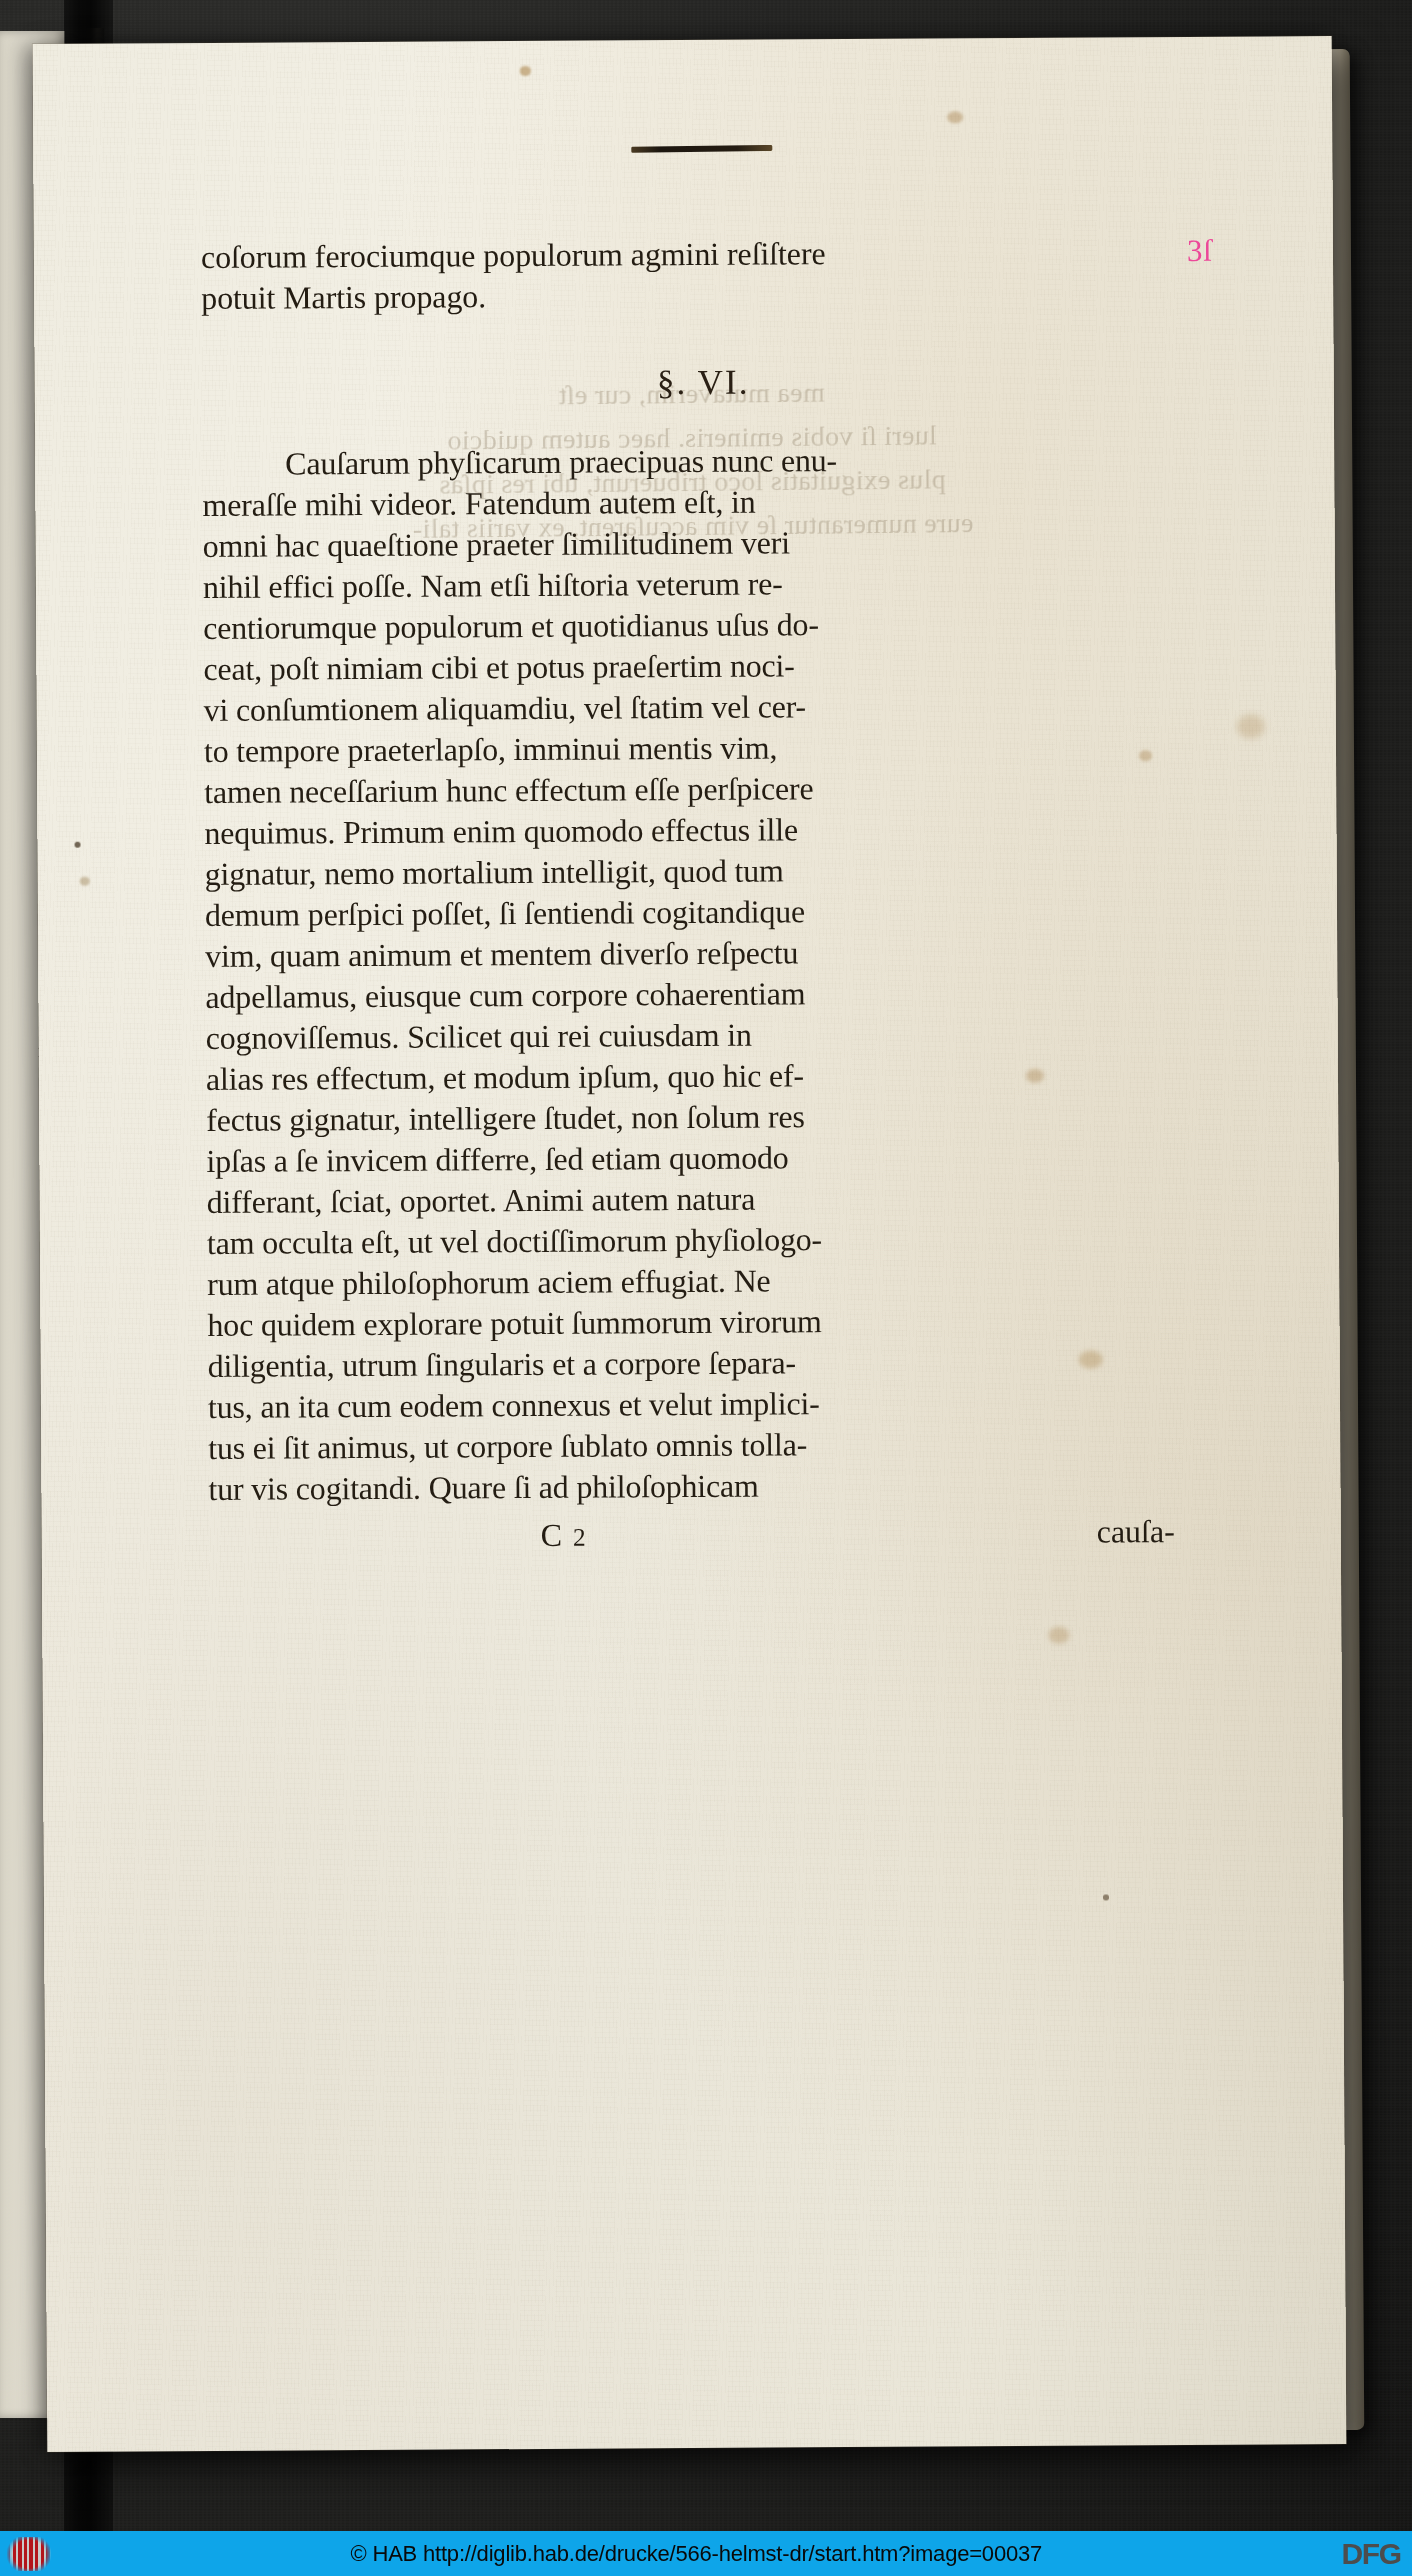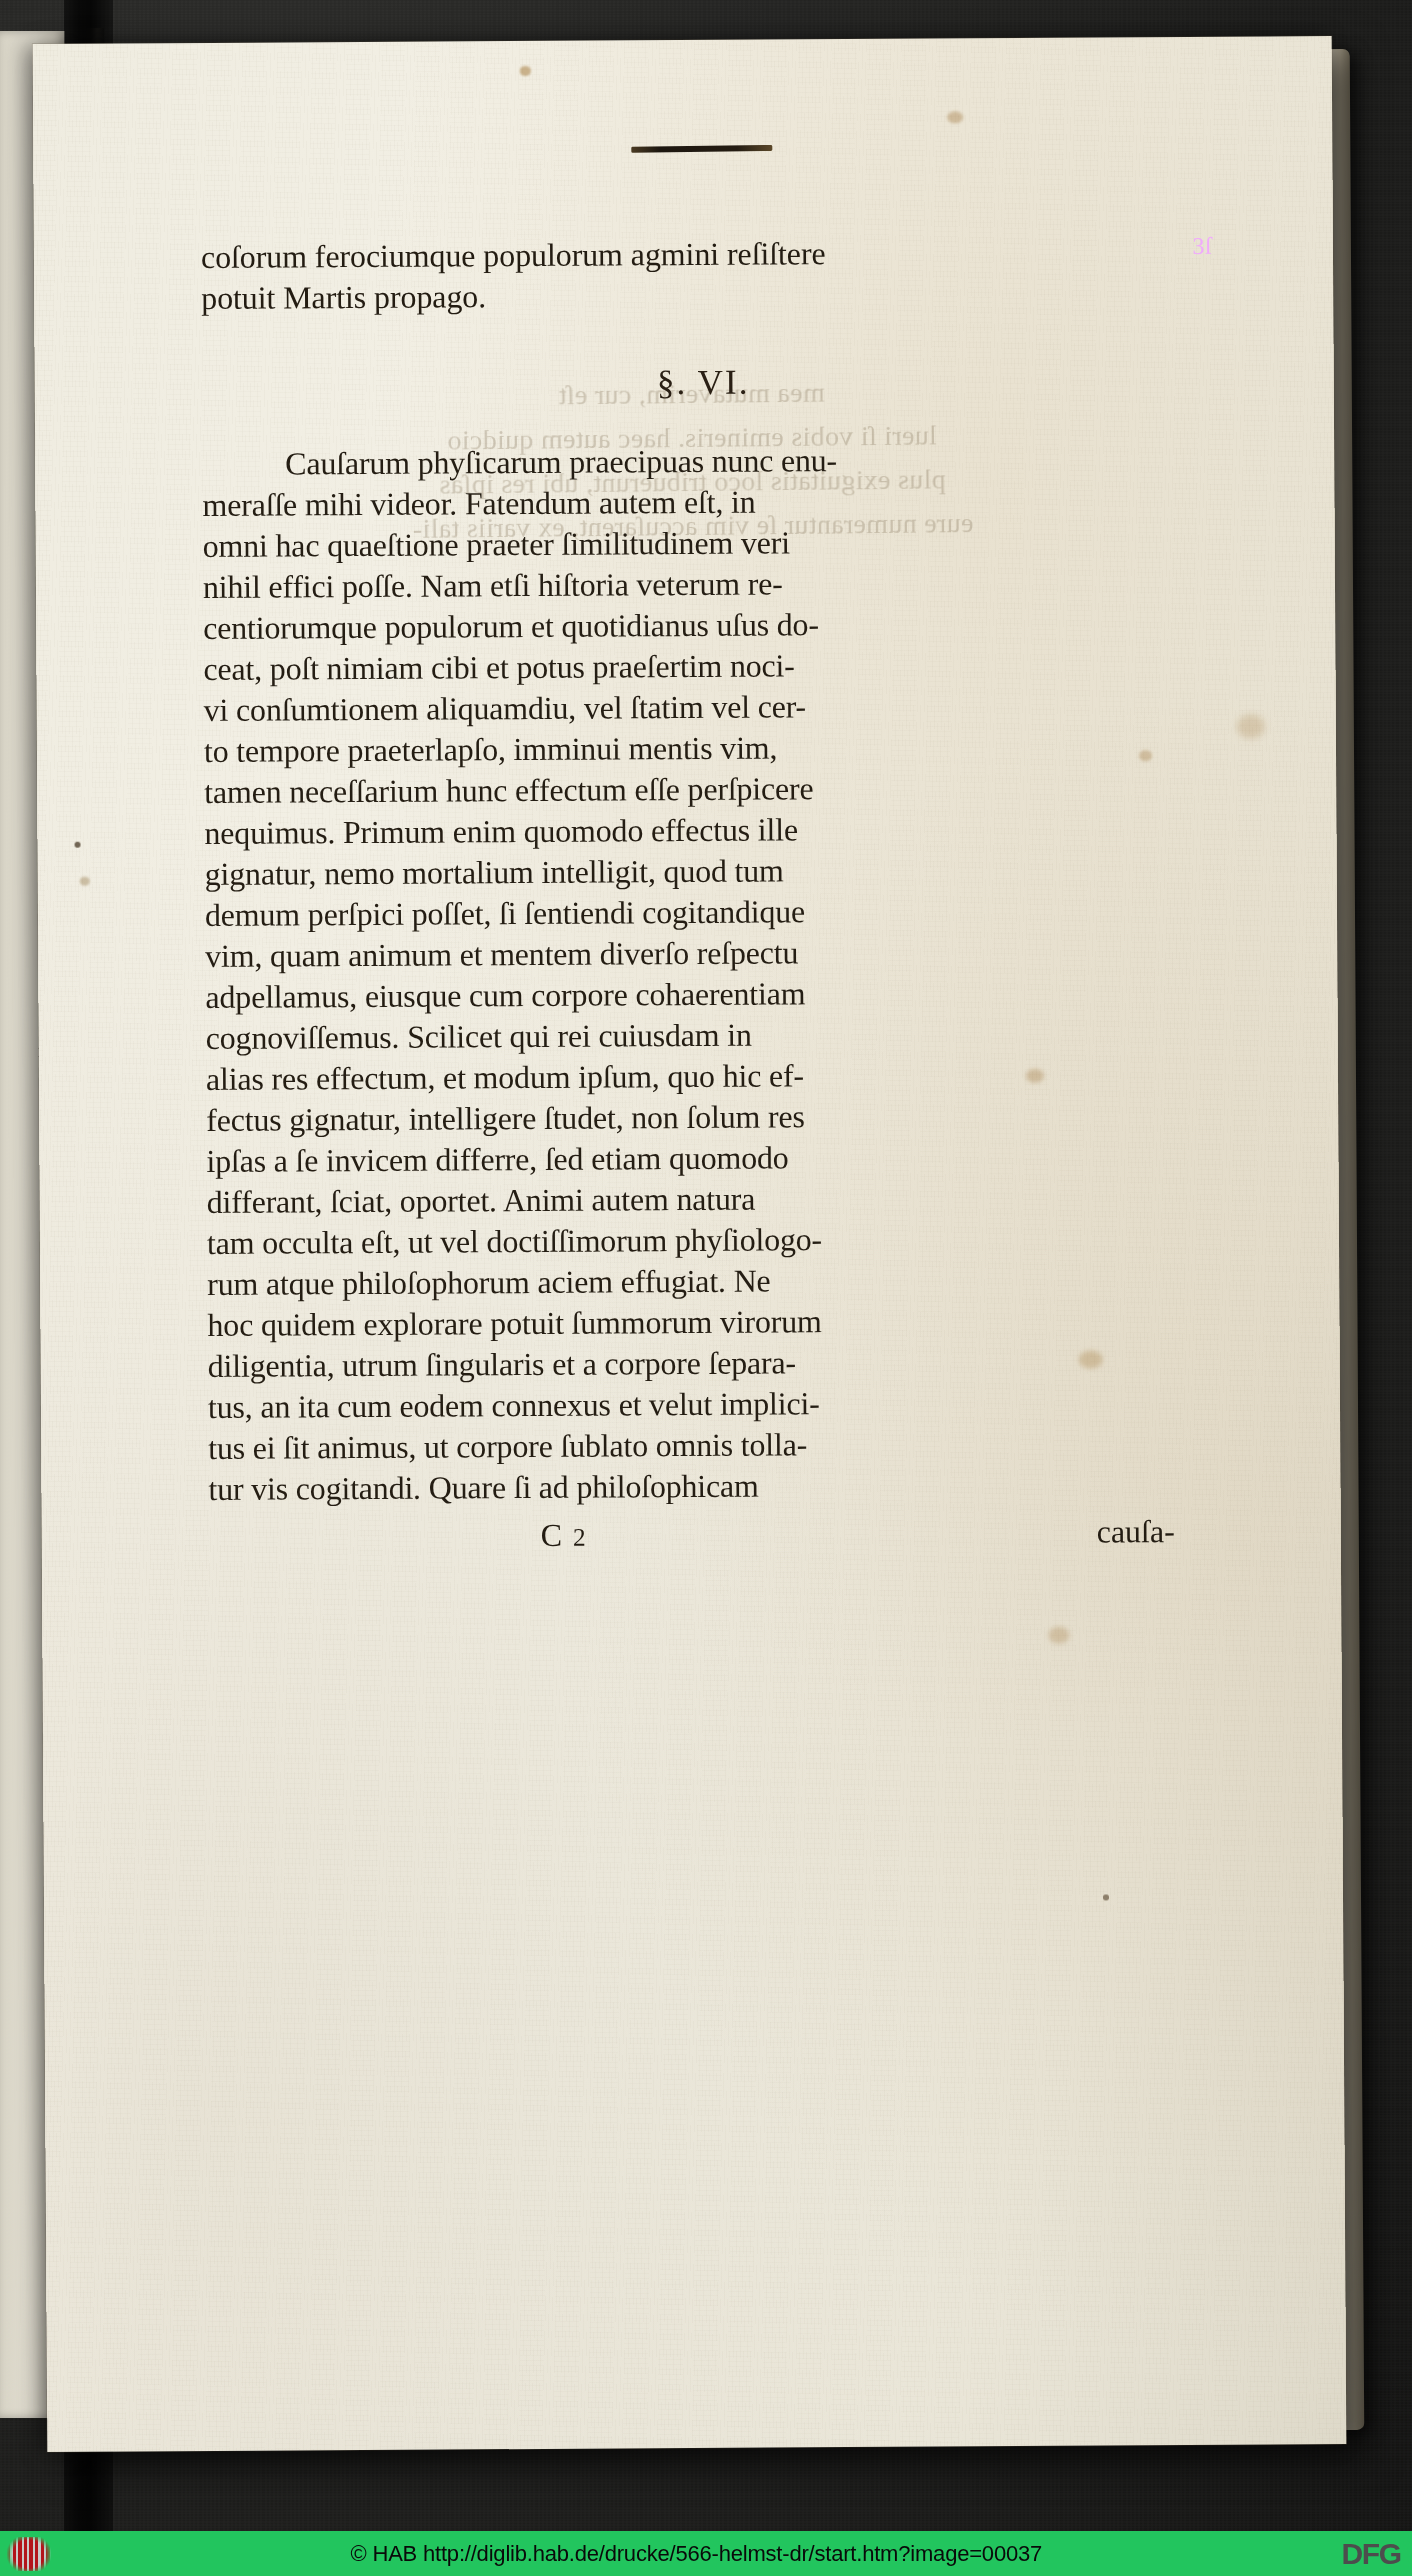--- a/index.html
+++ b/index.html
@@ -106,21 +106,21 @@
     color:#231c12;
   }
   .rule{
     width:141px;height:6.4px;margin:0 auto;
     background:linear-gradient(90deg,#4a3a22,#1d1710 20%,#241c12 75%,#5b4829);
     border-radius:1.4px;
     transform:rotate(-.4deg);
   }
   .folio{
     position:absolute;right:-8.5px;top:90px;
-    font-size:24px;letter-spacing:0.7px;color:#f0abfc;
+    font-size:31px;letter-spacing:0.7px;color:#ec4899;
   }
   .firstlines{
     margin-top:82px;
     font-size:32px;line-height:41px;
     text-align:justify;text-justify:inter-word;
     letter-spacing:-0.1px;
   }
   .firstlines div{white-space:nowrap;}
   .firstlines .last{text-align:left;}
 
@@ -142,21 +142,21 @@
     margin-top:8.5px;position:relative;height:45px;
     font-size:32px;
   }
   .sig{position:absolute;left:332px;top:0;letter-spacing:1.4px;font-family:Liberation Serif, serif;}
   .sig .num{font-size:25.4px;}
   .catch{position:absolute;right:37px;top:0;}
 
   
   .footbar{
     position:absolute;left:0;bottom:0;width:1412px;height:45px;
-    background:#22c55e;
+    background:#0ea5e9;
     display:flex;align-items:center;
     font-family:"Liberation Sans", sans-serif;
   }
   .hab-mark{
     width:44px;height:34px;margin-left:7px;flex:none;
     background:
       repeating-linear-gradient(90deg,#b3141b 0 3.5px, #c9c9c9 3.5px 5.6px);
     border-radius:2.1px;
     -webkit-mask-image:radial-gradient(ellipse 52% 60% at 50% 50%, #000 70%, transparent 100%);
             mask-image:radial-gradient(ellipse 52% 60% at 50% 50%, #000 70%, transparent 100%);

